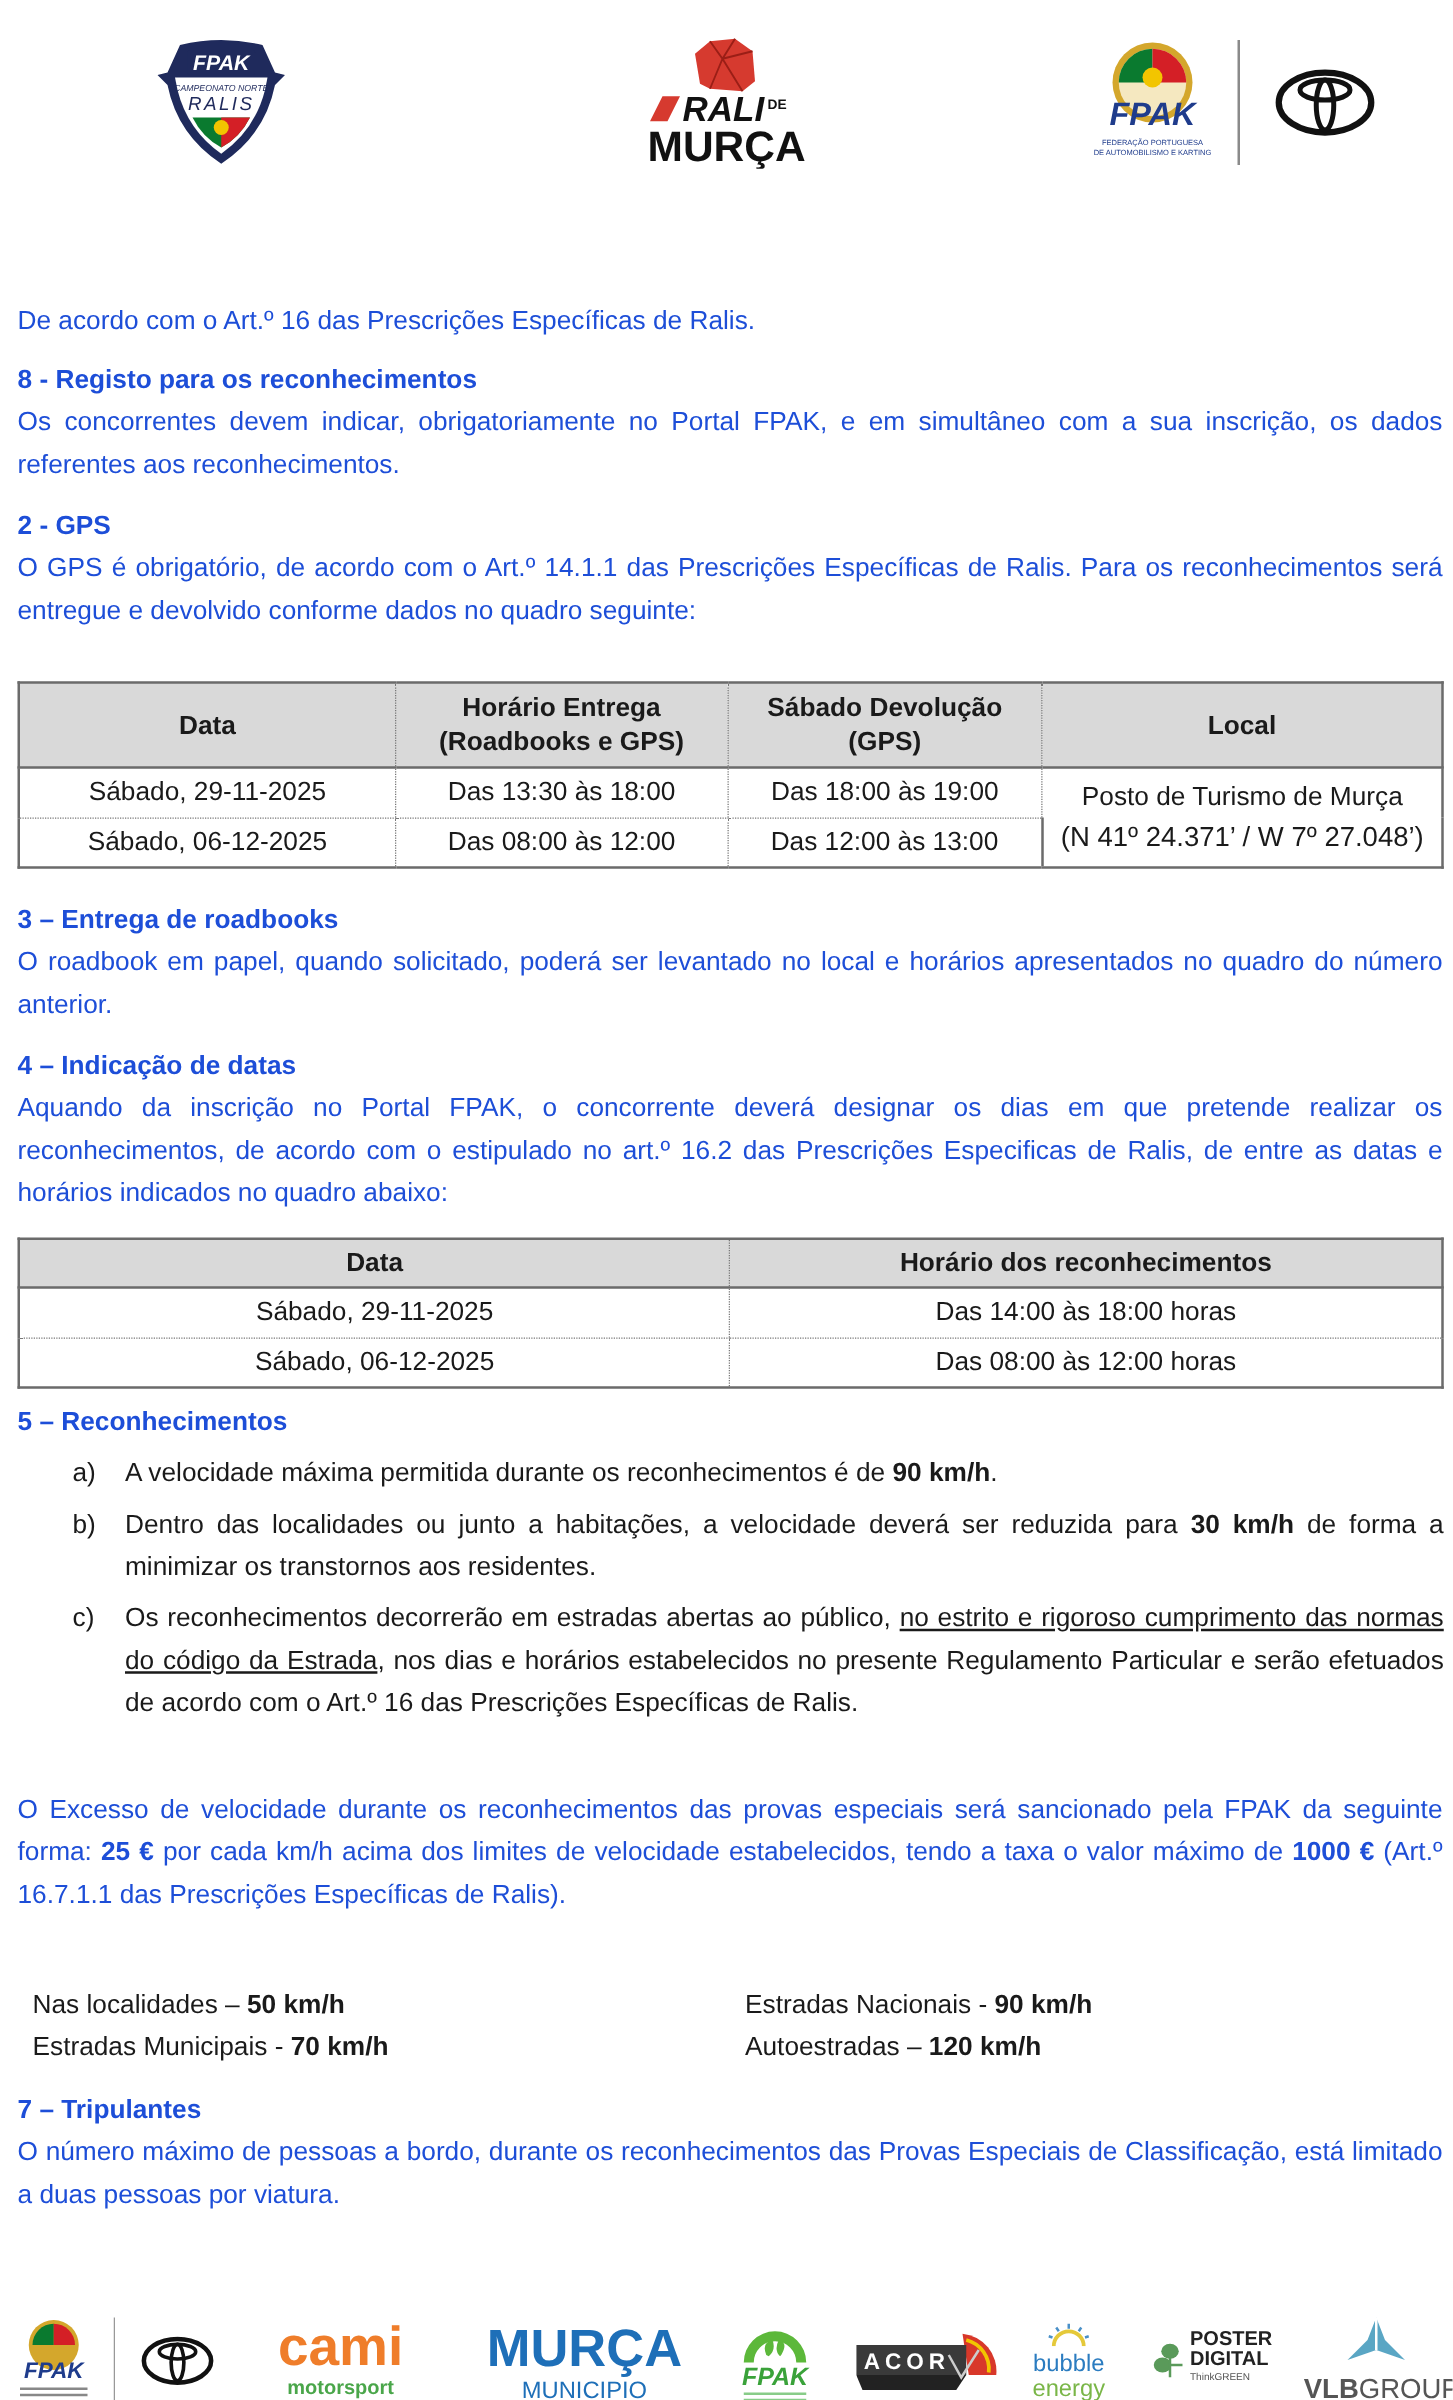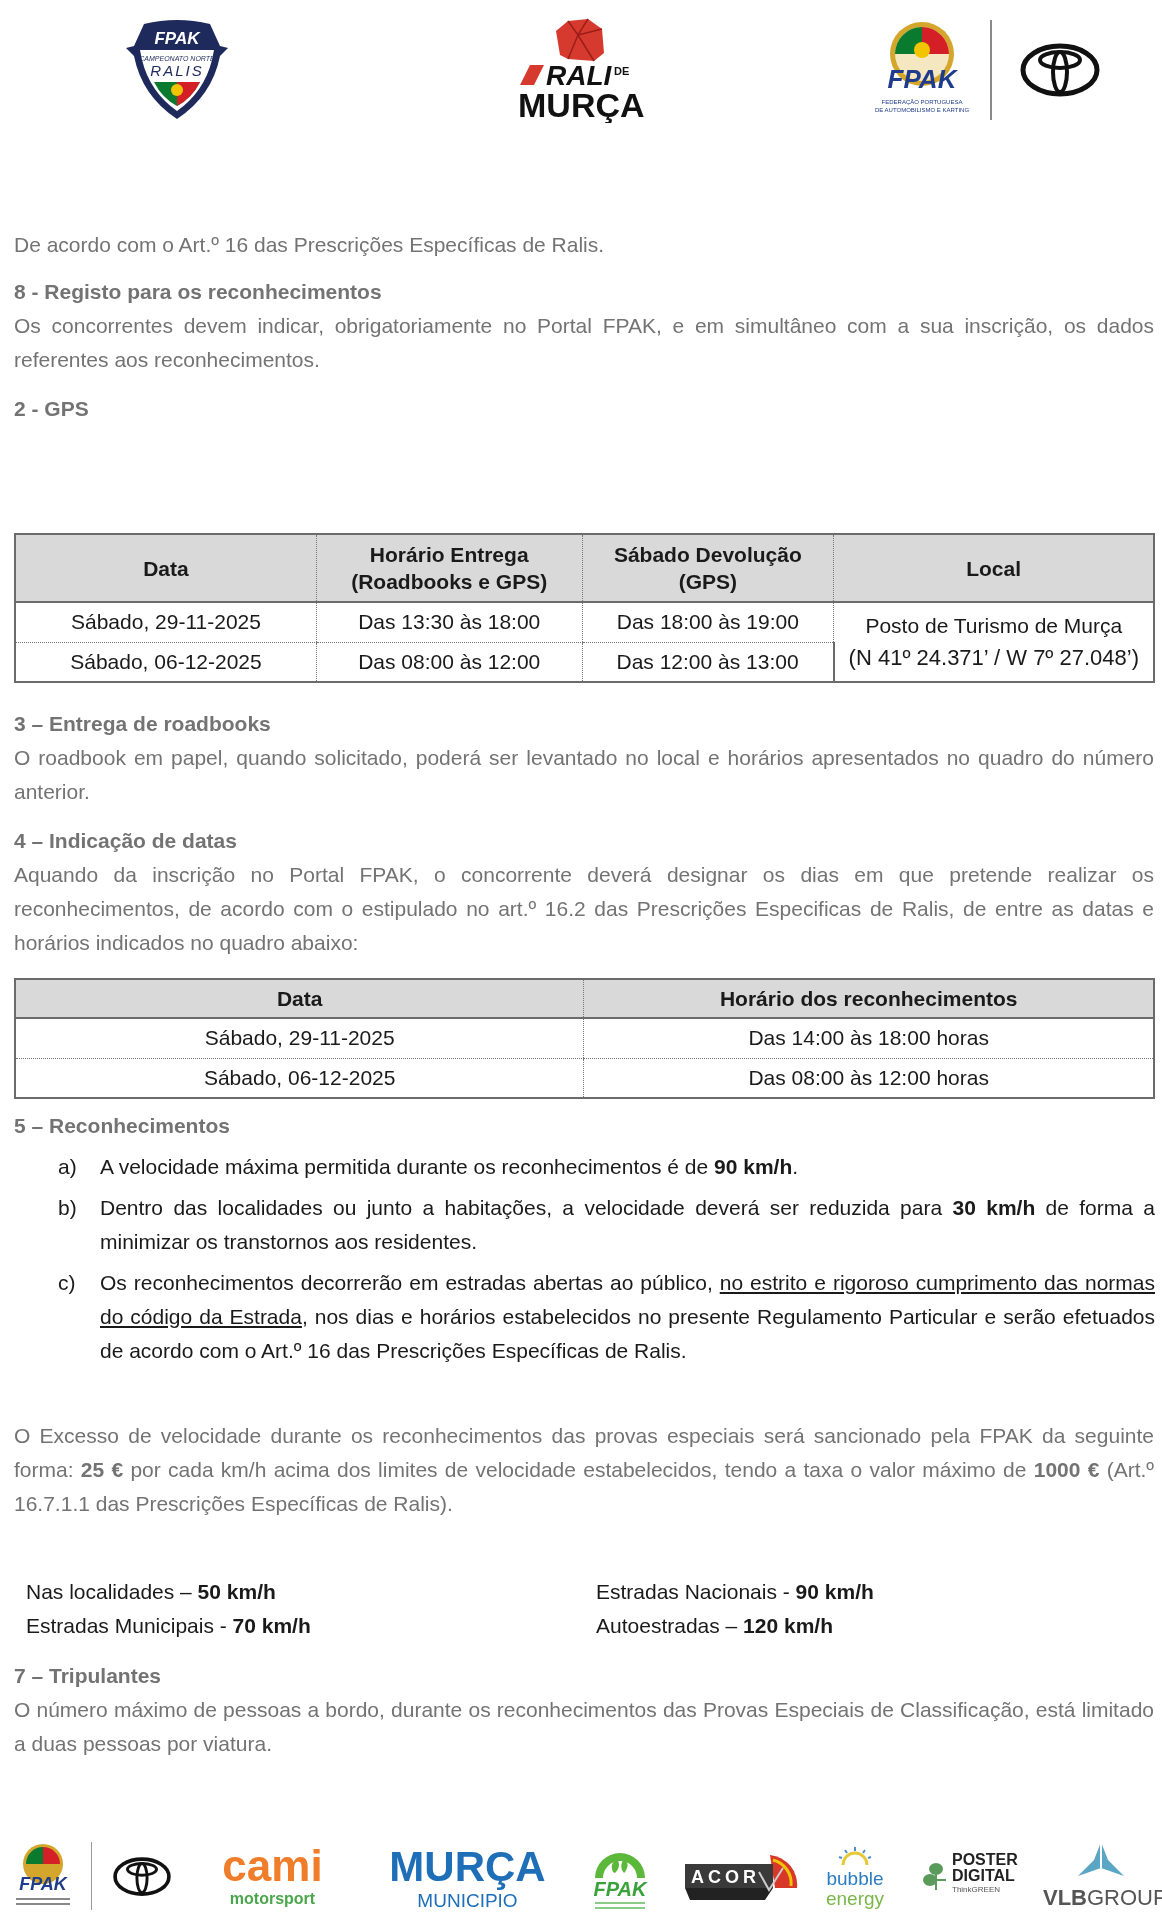--- a/index.html
+++ b/index.html
@@ -1,32 +1,32 @@
 <!DOCTYPE html>
 <html><head>
 <meta charset="utf-8">
 <style>
   * { box-sizing: border-box; margin: 0; padding: 0; }
   body { width: 1162px; height: 1920px; background: #ffffff; font-family: "Liberation Sans", sans-serif; color: #1a1a1a; position: relative; overflow: hidden; }
-  .page { position: absolute; left: 0; top: 0; width: 1162px; height: 1380px; border-radius: 26px; }
+  .page { position: absolute; left: 0; top: 12px; width: 1162px; height: 1380px; border-radius: 26px; }
 
   
   .header-logos { position: absolute; top: 8px; left: 0; width: 1162px; height: 115px; }
   .logo { position: absolute; }
   .logo-campeonato { left: 122px; top: 8px; width: 110px; height: 105px; }
   .logo-rali { left: 508px; top: 5px; width: 150px; height: 110px; }
   .logo-fpak-top { left: 872px; top: 10px; width: 100px; height: 100px; }
   .header-sep { position: absolute; left: 990px; top: 12px; width: 2px; height: 100px; background: #8a8a8a; }
   .logo-toyota-top { left: 1020px; top: 35px; width: 80px; height: 55px; }
 
   
   .section-band { position: absolute; left: 0; top: 176px; width: 1162px; height: 36px; background: #a7c6e5; padding-left: 10px; display: flex; align-items: center; }
   .section-band span { font-weight: bold; font-size: 21px; color: #111; }
 
-  .txt { position: absolute; left: 14px; font-size: 21px; line-height: 34px; color: #737373; }
+  .txt { position: absolute; left: 14px; font-size: 21px; line-height: 34px; color: #1d4ed8; }
   .full { width: 1140px; text-align: justify; }
   .h { font-weight: bold; }
   b { font-weight: bold; }
   u { text-decoration: underline; }
 
   
   table { border-collapse: collapse; position: absolute; }
   .t1 { left: 14px; top: 533px; width: 1141px; }
   .t1 th, .t1 td, .t2 th, .t2 td { font-size: 21px; text-align: center; color: #1a1a1a; }
   .t1 th { background: #d9d9d9; font-weight: bold; height: 68px; line-height: 27px; border-top: 2px solid #6b6b6b; border-bottom: 2px solid #6b6b6b; }
@@ -103,20 +103,21 @@
     </svg>
   </div>
 
 
   <div class="txt" style="top:228px;">De acordo com o Art.º 16 das Prescrições Específicas de Ralis.</div>
 
   <div class="txt h" style="top:275px;">8 - Registo para os reconhecimentos</div>
   <div class="txt full" style="top:309px;">Os concorrentes devem indicar, obrigatoriamente no Portal FPAK, e em simultâneo com a sua inscrição, os dados referentes aos reconhecimentos.</div>
 
   <div class="txt h" style="top:392px;">2 - GPS</div>
+  <div class="txt full" style="top:426px;">O GPS é obrigatório, de acordo com o Art.º 14.1.1 das Prescrições Específicas de Ralis. Para os reconhecimentos será entregue e devolvido conforme dados no quadro seguinte:</div>
 
   <table class="t1">
     <colgroup>
         <col style="width:302px">
         <col style="width:266px">
         <col style="width:252px">
         <col style="width:321px">
       </colgroup>
     <tbody>
         <tr>

